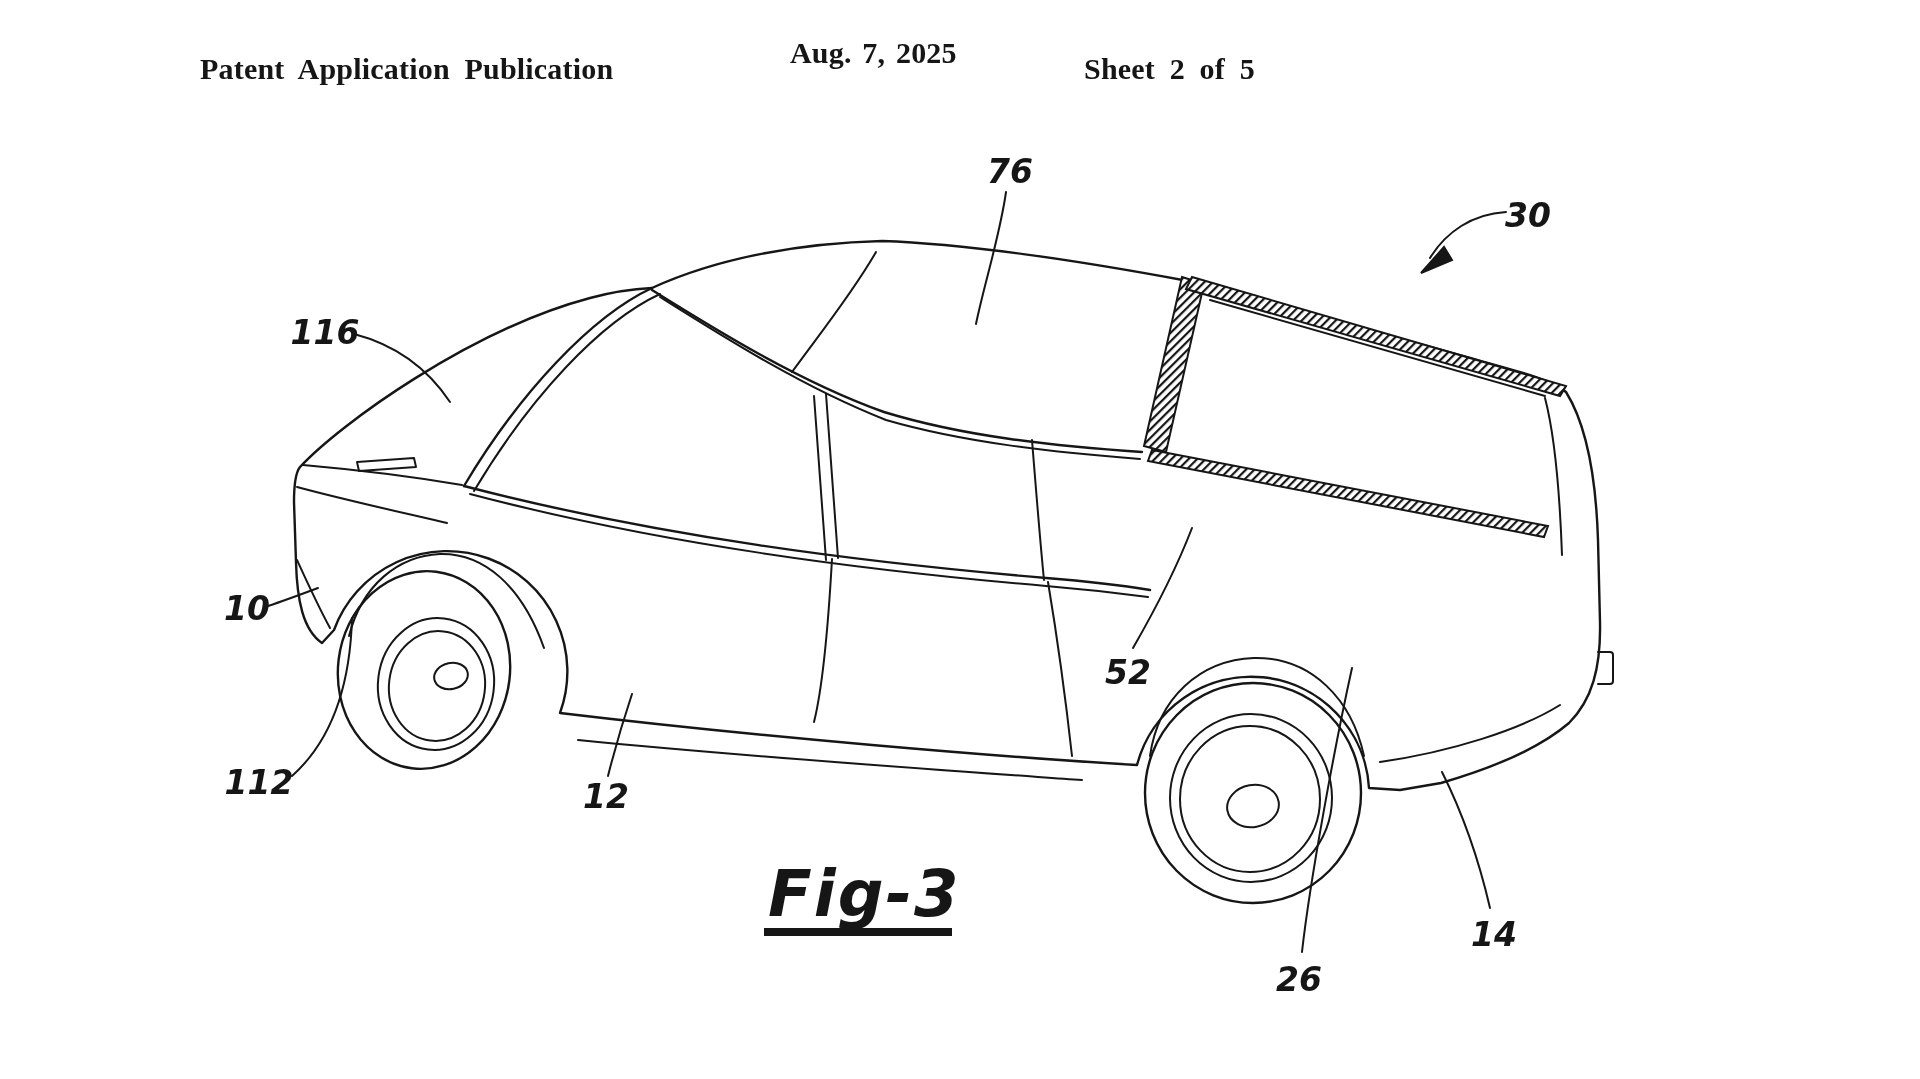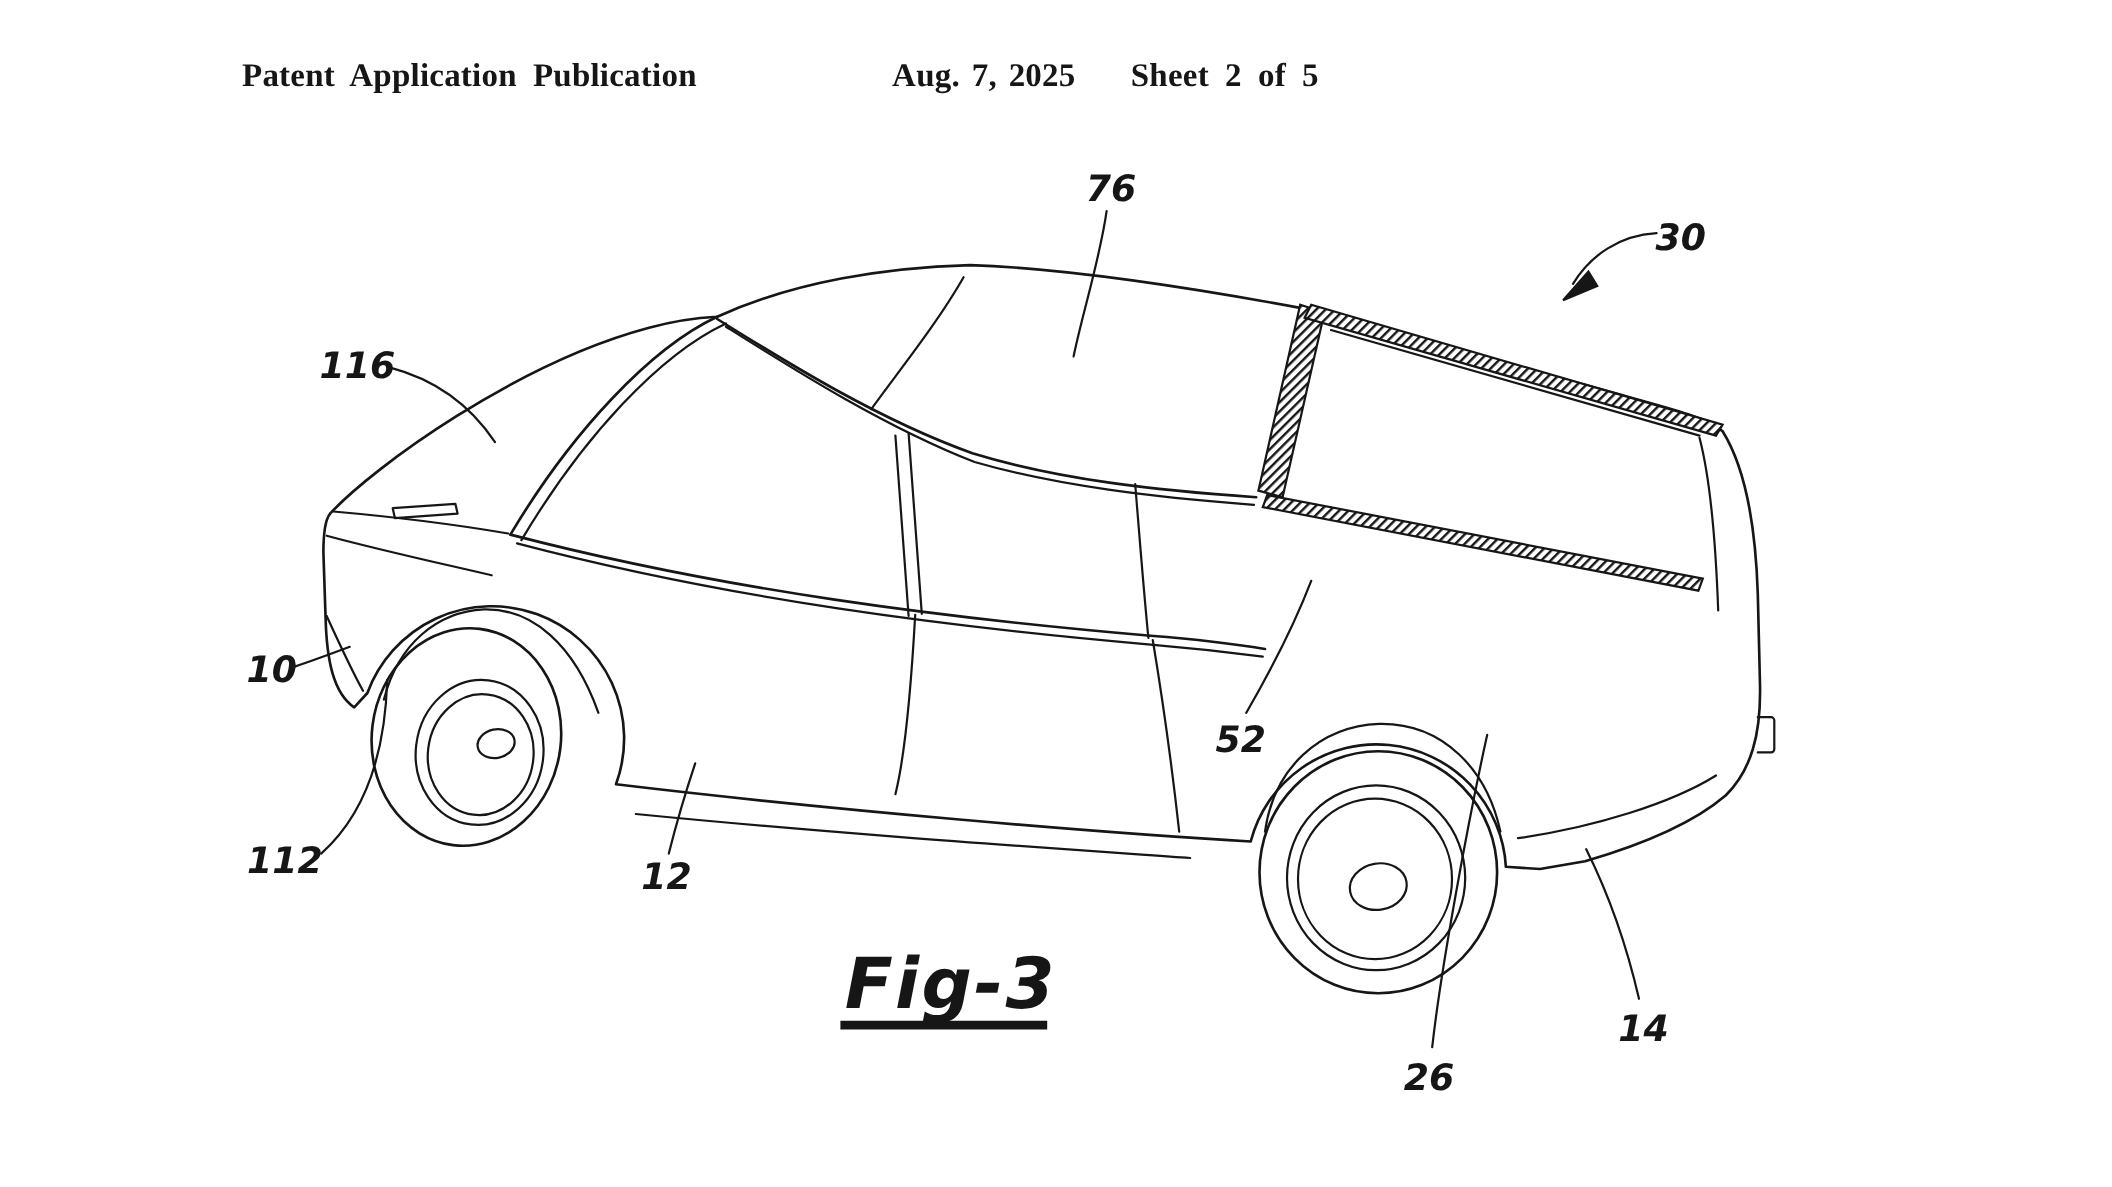--- a/index.html
+++ b/index.html
@@ -12,23 +12,23 @@
   }
   .sheet{position:absolute;inset:0;background:#fff;}
   .hdr{
     position:absolute;
     color:#161616;
     font-weight:bold;
     font-size:30px;
     letter-spacing:0.2px;
     white-space:nowrap;
   }
-  .hdr.pub{left:220px;top:52px;word-spacing:7px;}
-  .hdr.date{left:790px;top:52px;word-spacing:3px;margin-left:21px;}
-  .hdr.sheet{left:1028px;top:52px;word-spacing:7px;}
+  .hdr.pub{left:200px;top:52px;word-spacing:7px;}
+  .hdr.date{left:790px;top:36px;word-spacing:3px;}
+  .hdr.sheet{left:1084px;top:52px;word-spacing:7px;}
   .hdr.num{left:1326px;top:52px;word-spacing:4px;}
   svg{position:absolute;left:0;top:0;}
   .ink{stroke:#161616;stroke-width:2.4;fill:none;stroke-linecap:round;stroke-linejoin:round;}
   .thin{stroke-width:2;}
   .ref{
     font-family:"DejaVu Sans", sans-serif;
     font-weight:bold;font-style:italic;
     font-size:33px;fill:#161616;
   }
   .cap{

